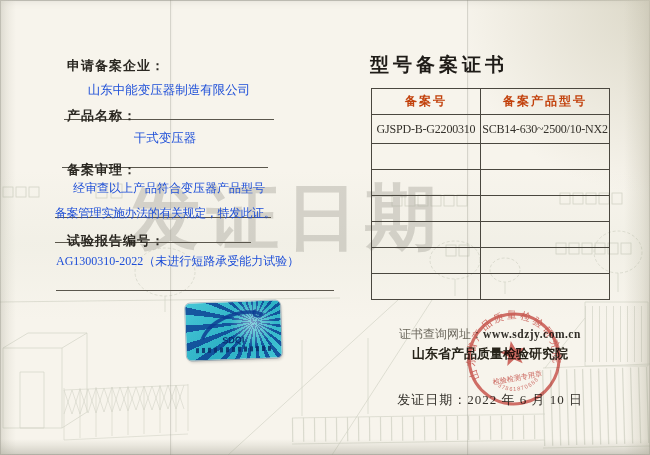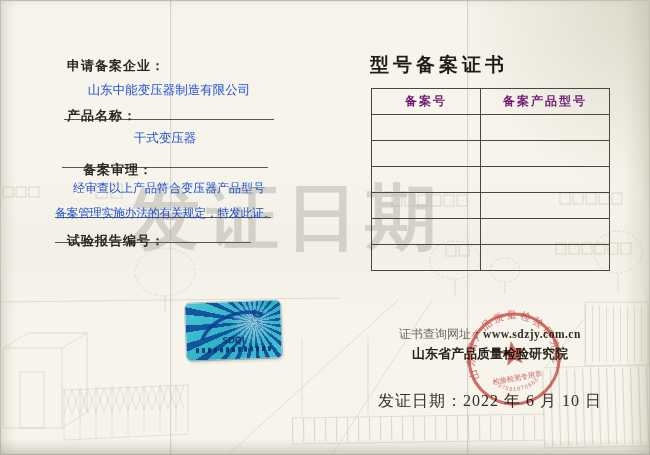--- a/index.html
+++ b/index.html
@@ -45,30 +45,30 @@
   .title{
     position:absolute;left:370px;top:52px;width:240px;text-align:left;
     font-size:19px;font-weight:bold;letter-spacing:4px;color:#1f1c18;
   }
   .filing-table{
     position:absolute;left:371px;top:88px;width:238px;
     border-collapse:collapse;table-layout:fixed;
     border:1.5px solid #45423a;
   }
   .filing-table th,.filing-table td{border:1px solid #4a473f;padding:0;text-align:center;overflow:hidden;}
-  .filing-table th{height:25px;font-size:12px;font-weight:bold;color:#701a75;letter-spacing:2px;}
+  .filing-table th{height:25px;font-size:12px;font-weight:bold;color:#c2410c;letter-spacing:2px;}
   .filing-table .r1 td{height:28px;font-family:"Liberation Serif", serif;font-size:12px;color:#33302a;letter-spacing:-0.2px;}
   .filing-table .empty td{height:25px;}
   .col-a{width:109px;} .col-b{width:129px;}
   .rline{position:absolute;left:370px;width:240px;text-align:center;white-space:nowrap;}
   .site{top:326px;font-size:12px;color:#6b675c;font-family:"Liberation Serif", serif;}
   .site .url{font-weight:bold;color:#2f2c26;font-size:11.5px;letter-spacing:.5px;}
   .inst1{top:345px;font-size:13px;font-weight:bold;color:#262319;}
   .inst2{top:370px;font-size:12px;font-weight:bold;color:#262319;}
-  .date{top:391px;font-size:16px;color:#33302a;font-family:"Liberation Serif", serif;letter-spacing:1px;}
+  .date{top:391px;font-size:13px;color:#33302a;font-family:"Liberation Serif", serif;letter-spacing:1px;}
   
   .seal{position:absolute;left:463px;top:308px;z-index:5;opacity:.85;
     mix-blend-mode:multiply;transform:rotate(-10deg);}
   
   .holo{
     position:absolute;left:186px;top:302px;width:95px;height:57px;z-index:4;
     border-radius:5px;transform:rotate(-2deg);
     background:
       radial-gradient(circle at 70% 38%,rgba(255,255,255,.45),rgba(255,255,255,0) 30%),
       repeating-conic-gradient(from 8deg at 72% 36%, rgba(13,61,147,.8) 0deg 6deg, rgba(84,209,224,.25) 6deg 15deg),
@@ -161,40 +161,45 @@
   <div class="watermark">发证日期</div>
 
   <div class="layer">
 
     <div class="lbl" style="left:67px;top:57px;">申请备案企业：</div>
     <div class="uval" style="left:64px;top:82px;width:210px;">山东中能变压器制造有限公司</div>
 
     <div class="lbl" style="left:67px;top:107px;">产品名称：</div>
     <div class="uval" style="left:62px;top:130px;width:206px;">干式变压器</div>
 
-    <div class="lbl" style="left:67px;top:161px;margin-left:16px;">备案审理：</div>
+    <div class="lbl" style="left:67px;top:161px;">备案审理：</div>
     <div class="uval left" style="left:55px;top:180px;width:216px;text-indent:18px;font-size:12px;">经审查以上产品符合变压器产品型号</div>
     <div class="uval left" style="left:55px;top:205px;width:196px;font-size:12px;letter-spacing:-0.4px;">备案管理实施办法的有关规定，特发此证。</div>
 
     <div class="lbl" style="left:67px;top:232px;">试验报告编号：</div>
+    <div class="uval left" style="left:56px;top:253px;width:278px;font-size:12px;">AG1300310-2022（未进行短路承受能力试验）</div>
 
     <div class="title">型号备案证书</div>
 
     <table class="filing-table">
       <colgroup>
           <col class="col-a">
           <col class="col-b">
         </colgroup>
       <thead>
         <tr>
           <th>备案号</th>
           <th>备案产品型号</th>
         </tr>
       </thead>
       <tbody>
+        <tr class="r1">
+          <td>GJSPD-B-G2200310</td>
+          <td>SCB14-630~2500/10-NX2</td>
+        </tr>
         <tr class="empty">
             <td></td>
             <td></td>
           </tr>
         <tr class="empty">
             <td></td>
             <td></td>
           </tr>
         <tr class="empty">
             <td></td>

